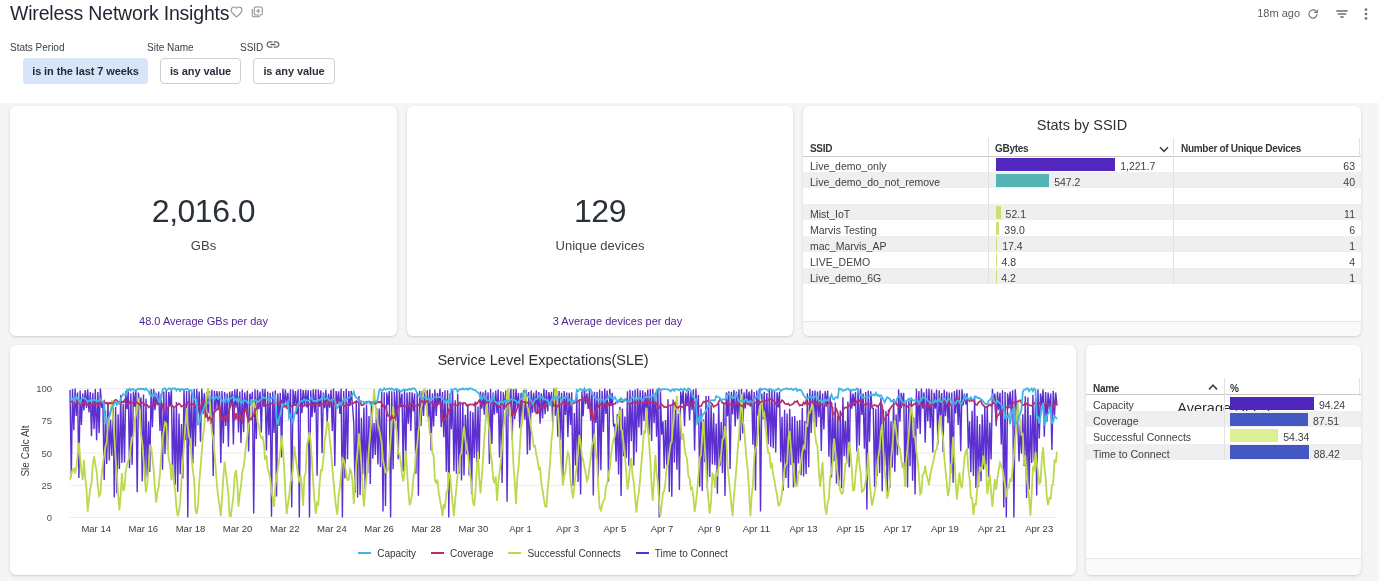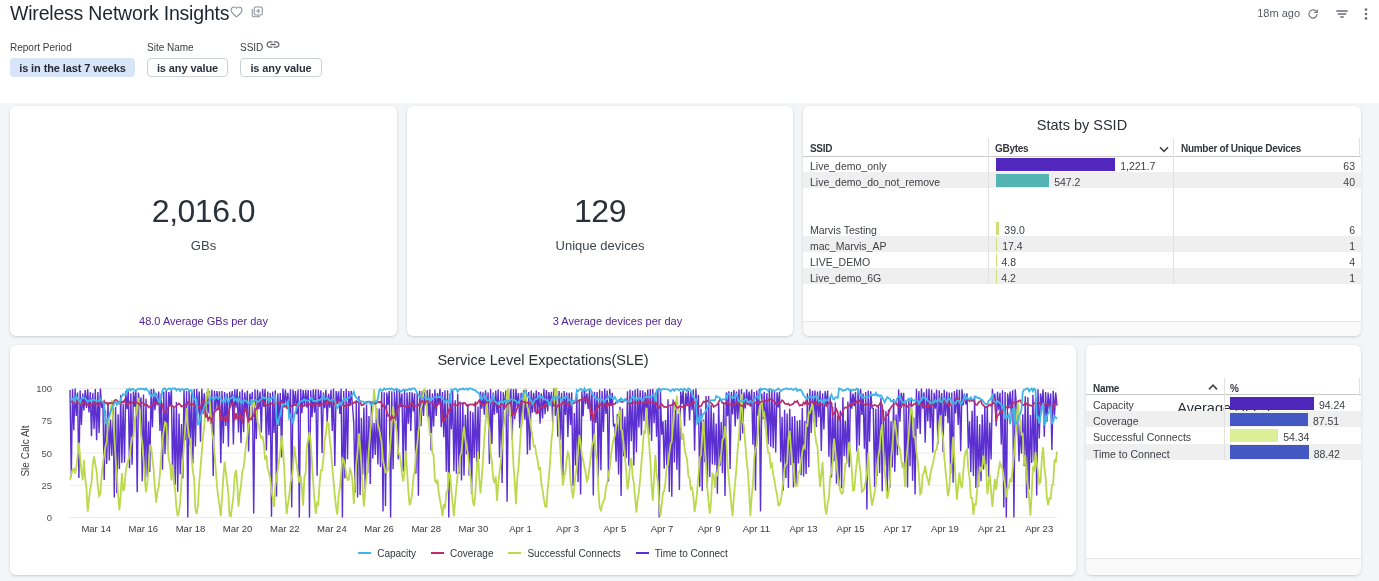--- a/index.html
+++ b/index.html
@@ -3,21 +3,21 @@
 <style>
 * { margin:0; padding:0; box-sizing:border-box; }
 html,body { width:1379px; height:581px; background:#fff; font-family:"Liberation Sans", sans-serif; overflow:hidden; position:relative;}
 .abs { position:absolute; }
 .dashbg { left:0; top:103px; width:1379px; height:478px; background:#f4f5f6; }
 .card { background:#fff; border-radius:6px; box-shadow:0 1px 2px rgba(60,64,67,.16), 0 1px 4px rgba(60,64,67,.07); }
 .ctr { text-align:center; }
 .title { left:10px; top:2px; font-size:19.5px; letter-spacing:-0.2px; color:#1f2530; font-weight:400; white-space:nowrap;}
 .toptime { top:7px; left:1230px; width:70px; font-size:11px; color:#575c63; text-align:right; white-space:nowrap;}
 .flabel { font-size:10px; color:#3c4045; top:42px; }
-.pill { top:58px; height:19px; border-radius:4px; font-size:11px; font-weight:700; color:#252b36; display:flex; align-items:center; justify-content:center; white-space:nowrap; letter-spacing:-0.1px;}
+.pill { top:58px; height:26px; border-radius:4px; font-size:11px; font-weight:700; color:#252b36; display:flex; align-items:center; justify-content:center; white-space:nowrap; letter-spacing:-0.1px;margin-left:13px;}
 .pill.white { background:#fff; border:1px solid #ccd1d6; font-weight:700; color:#2a313c;}
 .bignum { font-size:32px; line-height:34px; color:#2b313a; letter-spacing:-0.5px;}
 .sublabel { font-size:13px; color:#41464d; }
 .cardfoot { font-size:11px; color:#4c1d95; }
 .cardtitle { font-size:14.5px; color:#2b2f36; }
 .trow { position:absolute; height:16px; }
 .gray { background:#efefef; }
 .cellt { position:absolute; font-size:10.5px; color:#3c3f43; top:5px; line-height:11px; white-space:nowrap;}
 .bar { position:absolute; top:1.5px; height:13.5px; }
 .hdr { font-size:10px; font-weight:700; color:#33363b; position:absolute; letter-spacing:-0.3px; white-space:nowrap;}
@@ -45,21 +45,21 @@
     <g stroke="#6a6f76" stroke-width="3" fill="none">
       <path d="M0.5 2 h23 M3.5 8 h17 M8.5 14 h7"></path>
     </g>
   </svg>
 <svg class="abs" style="left:1364px; top:8px;" width="4" height="12" viewBox="0 0 4 12" fill="#6a6f76">
     <circle cx="2" cy="1.6" r="1.35"></circle>
     <circle cx="2" cy="6" r="1.35"></circle>
     <circle cx="2" cy="10.4" r="1.35"></circle>
   </svg>
 
-<div class="abs flabel" style="left:10px;">Report Period</div>
+<div class="abs flabel" style="left:10px;">Stats Period</div>
 <div class="abs flabel" style="left:147px;">Site Name</div>
 <div class="abs flabel" style="left:240px;">SSID</div>
 <svg class="abs" style="left:265px; top:37.5px;" width="16" height="13" viewBox="0 0 24 20" fill="#5f6368">
     <path d="M3.9 10 c0 -1.71 1.39 -3.1 3.1 -3.1 h4 V5 H7 c-2.76 0 -5 2.24 -5 5 s2.24 5 5 5 h4 v-1.9 H7 c-1.71 0 -3.1 -1.39 -3.1 -3.1 z M8 11 h8 V9 H8 v2 z M17 5 h-4 v1.9 h4 c1.71 0 3.1 1.39 3.1 3.1 s-1.39 3.1 -3.1 3.1 h-4 V15 h4 c2.76 0 5 -2.24 5 -5 s-2.24 -5 -5 -5 z"></path>
   </svg>
 <div class="abs pill" style="left:10px; width:125px; background:#d8e4f8;">is in the last 7 weeks</div>
 <div class="abs pill white" style="left:147px; width:81px;">is any value</div>
 <div class="abs pill white" style="left:240px; width:82px;">is any value</div>
 
 <div class="abs card" style="left:10px; top:106px; width:387px; height:230px;">
@@ -87,20 +87,26 @@
 <div class="cellt" style="left:7px;">Live_demo_only</div>
 <div class="bar" style="left:192.5px; width:119.7px; background:#5127be;"></div>
 <div class="cellt" style="left:317.2px;">1,221.7</div>
 <div class="num" style="left:400px; width:152px;">63</div>
 </div>
 <div class="trow gray" style="left:0; top:66.0px; width:558px;">
 <div class="cellt" style="left:7px;">Live_demo_do_not_remove</div>
 <div class="bar" style="left:192.5px; width:53.7px; background:#54b4b4;"></div>
 <div class="cellt" style="left:251.2px;">547.2</div>
 <div class="num" style="left:400px; width:152px;">40</div>
+</div>
+<div class="trow gray" style="left:0; top:98.1px; width:558px;">
+<div class="cellt" style="left:7px;">Mist_IoT</div>
+<div class="bar" style="left:192.5px; width:5.1px; background:#cde077;"></div>
+<div class="cellt" style="left:202.6px;">52.1</div>
+<div class="num" style="left:400px; width:152px;">11</div>
 </div>
 <div class="trow" style="left:0; top:114.2px; width:558px;">
 <div class="cellt" style="left:7px;">Marvis Testing</div>
 <div class="bar" style="left:192.5px; width:3.8px; background:#cde077;"></div>
 <div class="cellt" style="left:201.3px;">39.0</div>
 <div class="num" style="left:400px; width:152px;">6</div>
 </div>
 <div class="trow gray" style="left:0; top:130.2px; width:558px;">
 <div class="cellt" style="left:7px;">mac_Marvis_AP</div>
 <div class="bar" style="left:192.5px; width:1.7px; background:#cde077;"></div>

